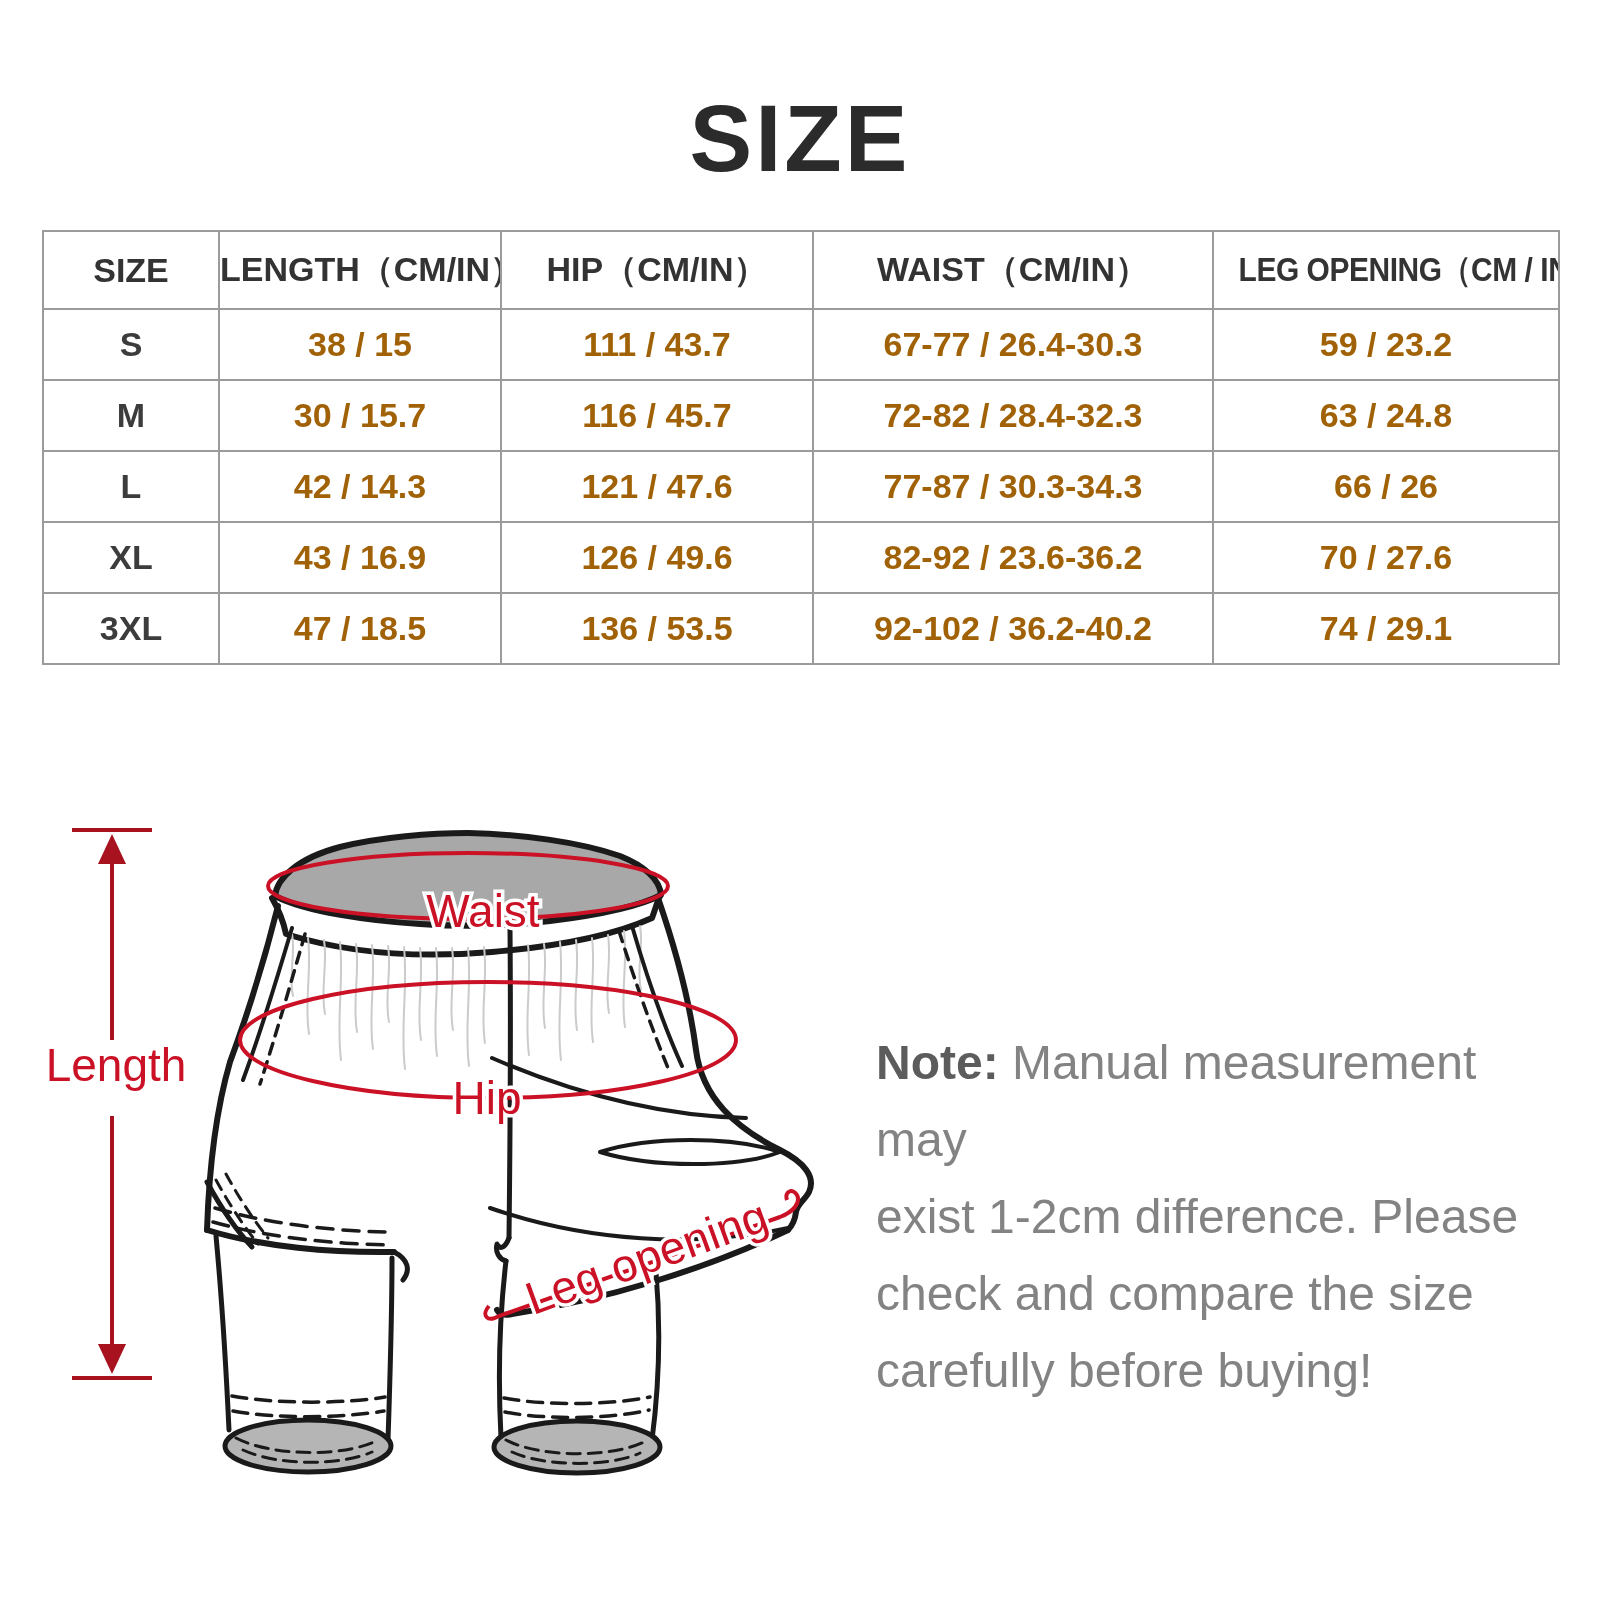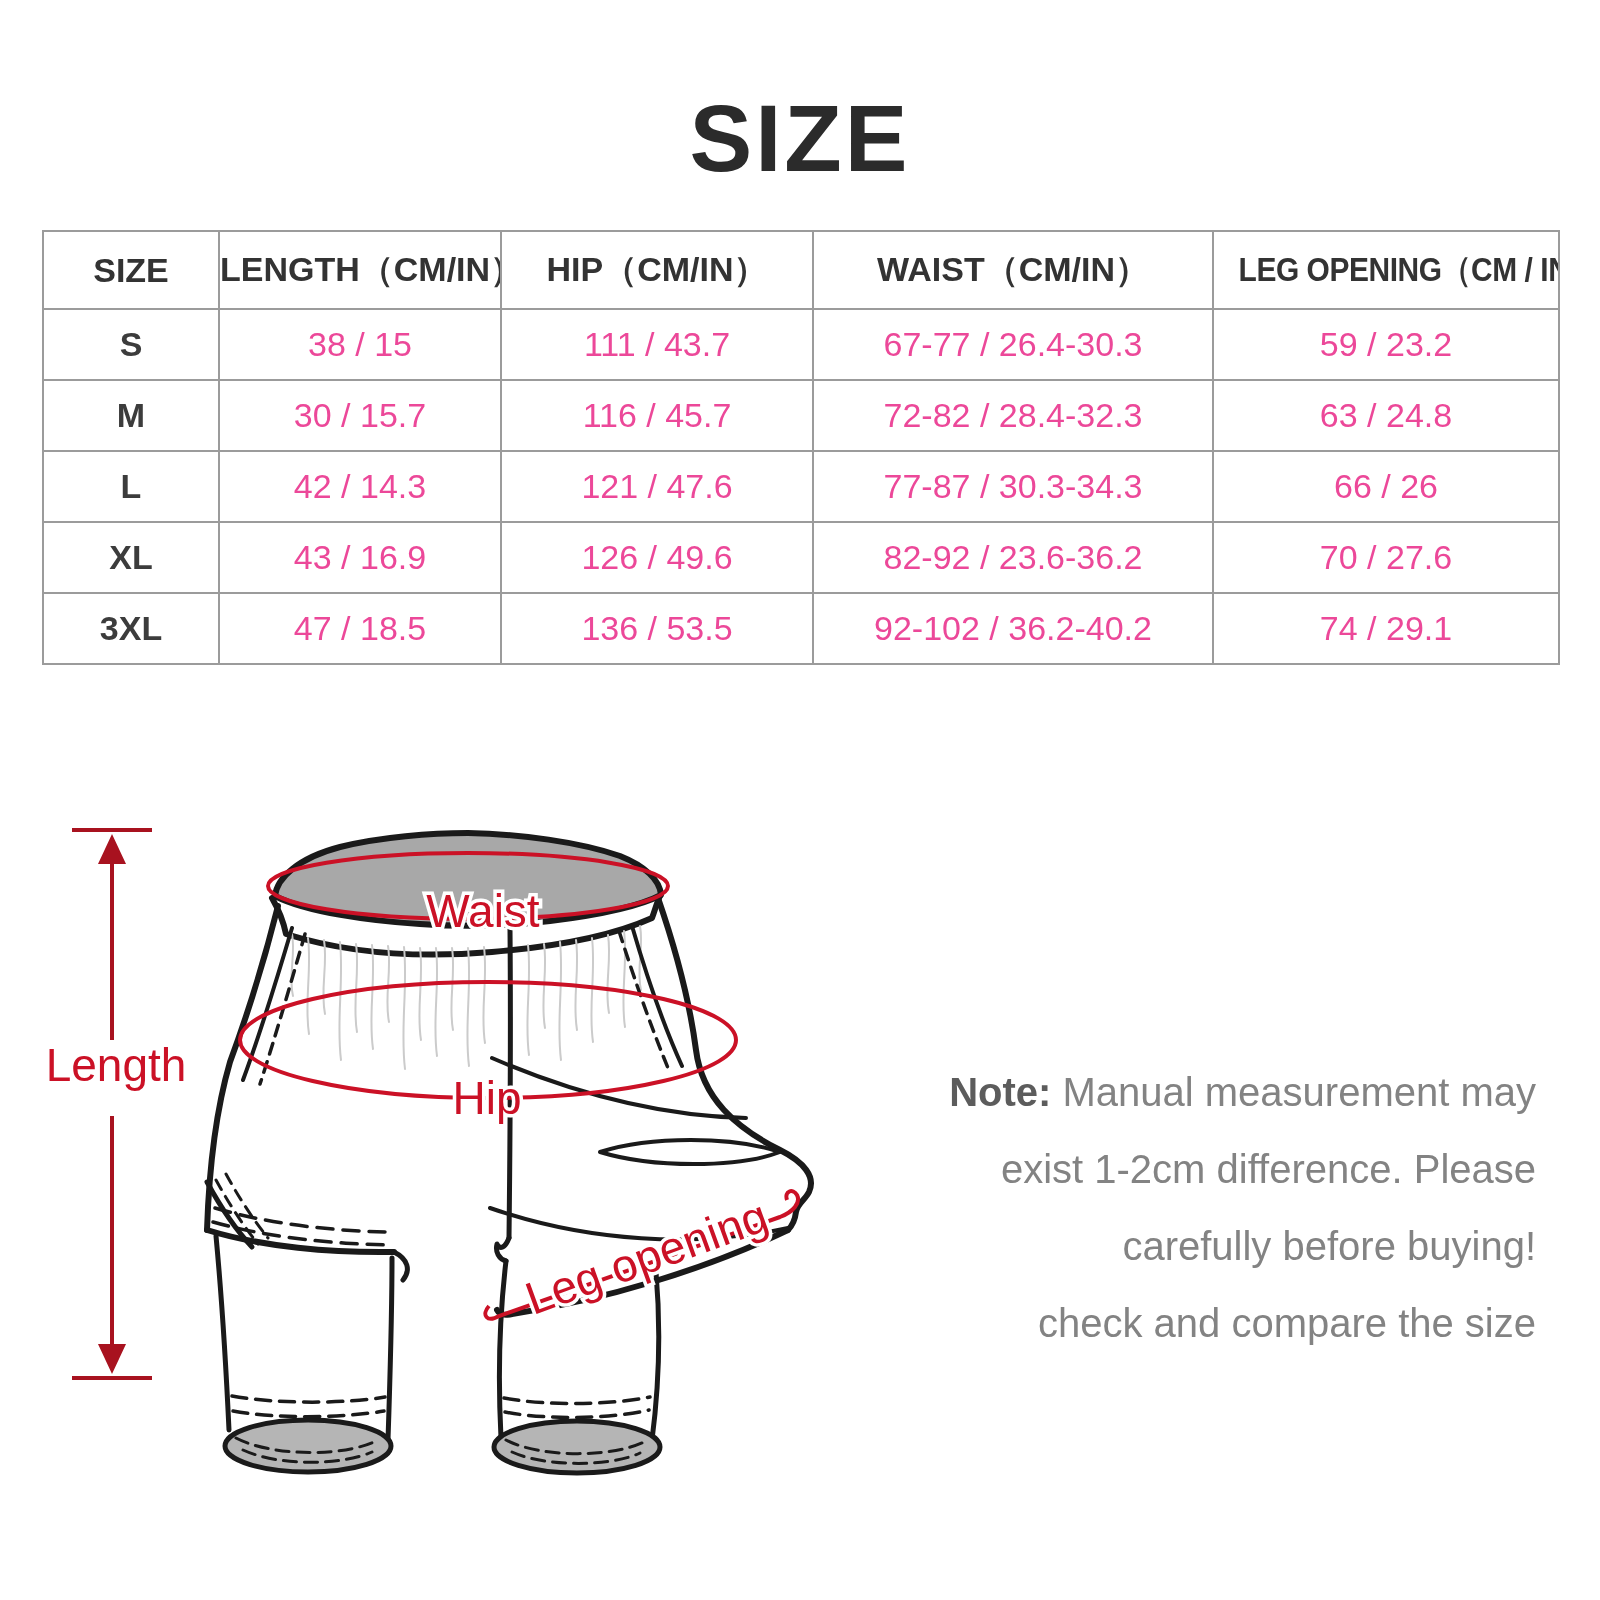--- a/index.html
+++ b/index.html
@@ -13,26 +13,26 @@
   }
   table.size-table{
     position:absolute;left:42px;top:230px;width:1516px;
     border-collapse:collapse;table-layout:fixed;
   }
   .size-table th,.size-table td{
     border:2px solid #9b9b9b;text-align:center;vertical-align:middle;
     padding:0;overflow:hidden;white-space:nowrap;
   }
   .size-table thead th{height:76px;font-size:34px;font-weight:bold;color:#333333;}
-  .size-table tbody td{height:69px;font-size:34px;font-weight:normal;color:#ec4899;}
+  .size-table tbody td{height:69px;font-size:34px;font-weight:bold;color:#a16207;}
   .size-table tbody td.size-cell{font-weight:bold;color:#3c3c3c;}
   .condense{display:inline-block;transform:scaleX(0.88);transform-origin:center;letter-spacing:-0.5px;}
   .note{
-    position:absolute;left:876px;top:1054px;width:660px;
-    font-size:40px;line-height:77px;color:#838383;text-align:right;
+    position:absolute;left:876px;top:1024px;width:660px;
+    font-size:48px;line-height:77px;color:#838383;
   }
   .note-label{font-weight:bold;color:#5c5c5c;}
   .diagram-svg{position:absolute;left:40px;top:800px;width:840px;height:690px;}
   .red-label{font-size:46px;fill:#cb1126;paint-order:stroke;stroke:#ffffff;stroke-width:7px;
     font-family:"Liberation Sans","DejaVu Sans",sans-serif;}
 </style>
 </head>
 <body>
 
 <div class="title">SIZE</div>
@@ -187,15 +187,15 @@
     <path d="M449,506 C441,515 447,523 459,516 L740,417 C753,412 761,403 757,395 C753,388 744,391 747,400"></path>
   </g>
   <text class="red-label" x="443" y="127" text-anchor="middle" font-size="46">Waist</text>
   <text class="red-label" x="447" y="314" text-anchor="middle" font-size="50">Hip</text>
   <text class="red-label" x="612" y="472" text-anchor="middle" font-size="42" transform="rotate(-20 612 472)">Leg opening</text>
 </svg>
 
 <div class="note" id="note-block">
     <div><span class="note-label">Note: </span>Manual measurement may</div>
     <div>exist 1-2cm difference. Please</div>
+    <div>check and compare the size</div>
     <div>carefully before buying!</div>
-    <div>check and compare the size</div>
   </div>
 
 </body></html>

